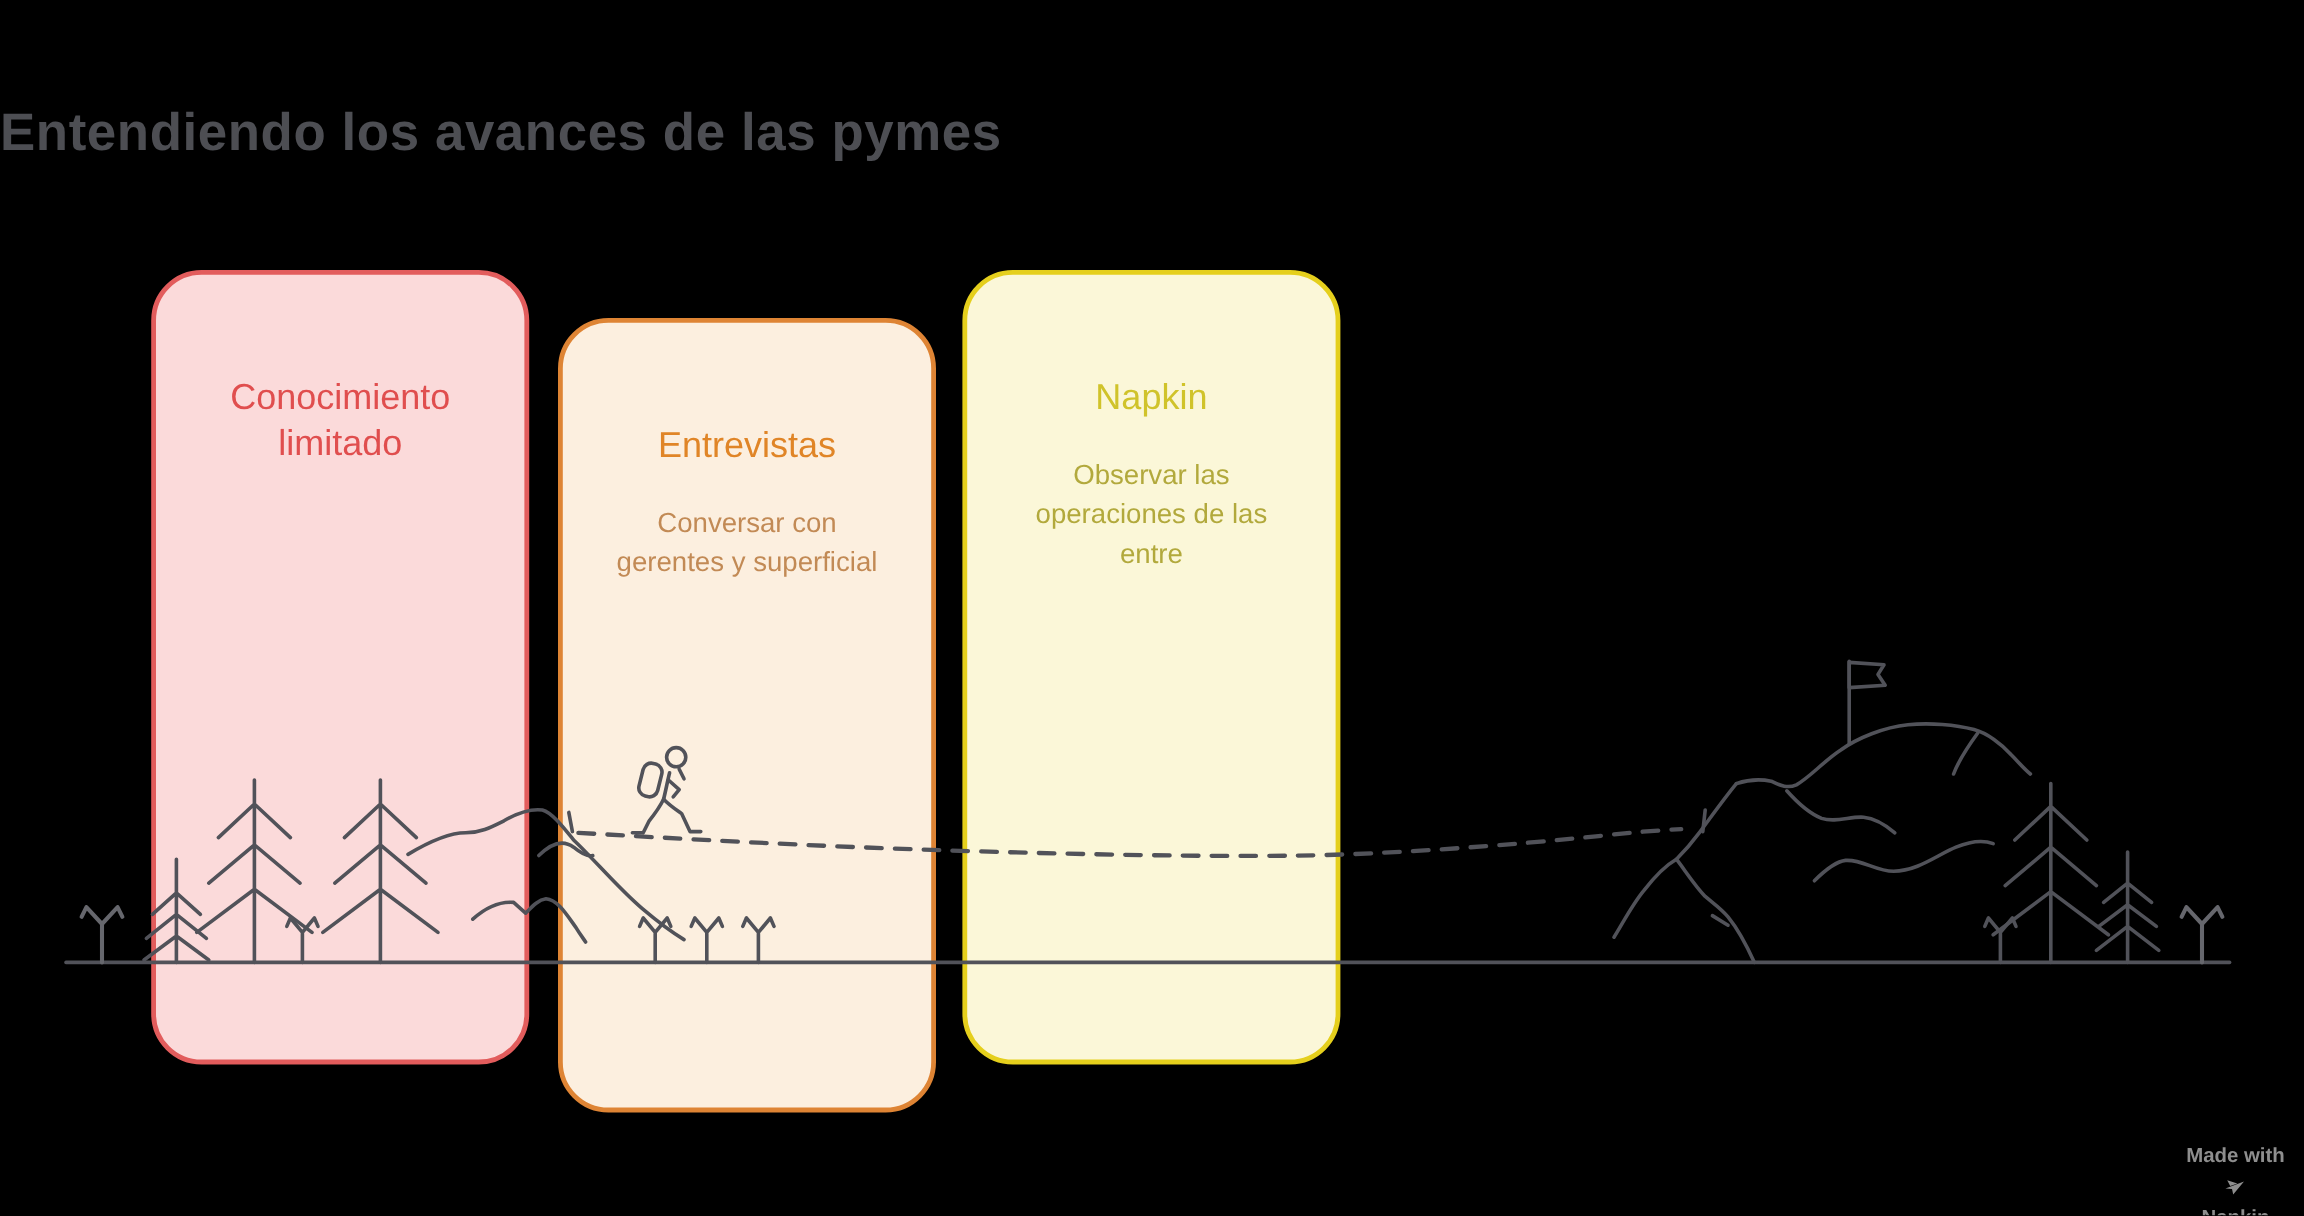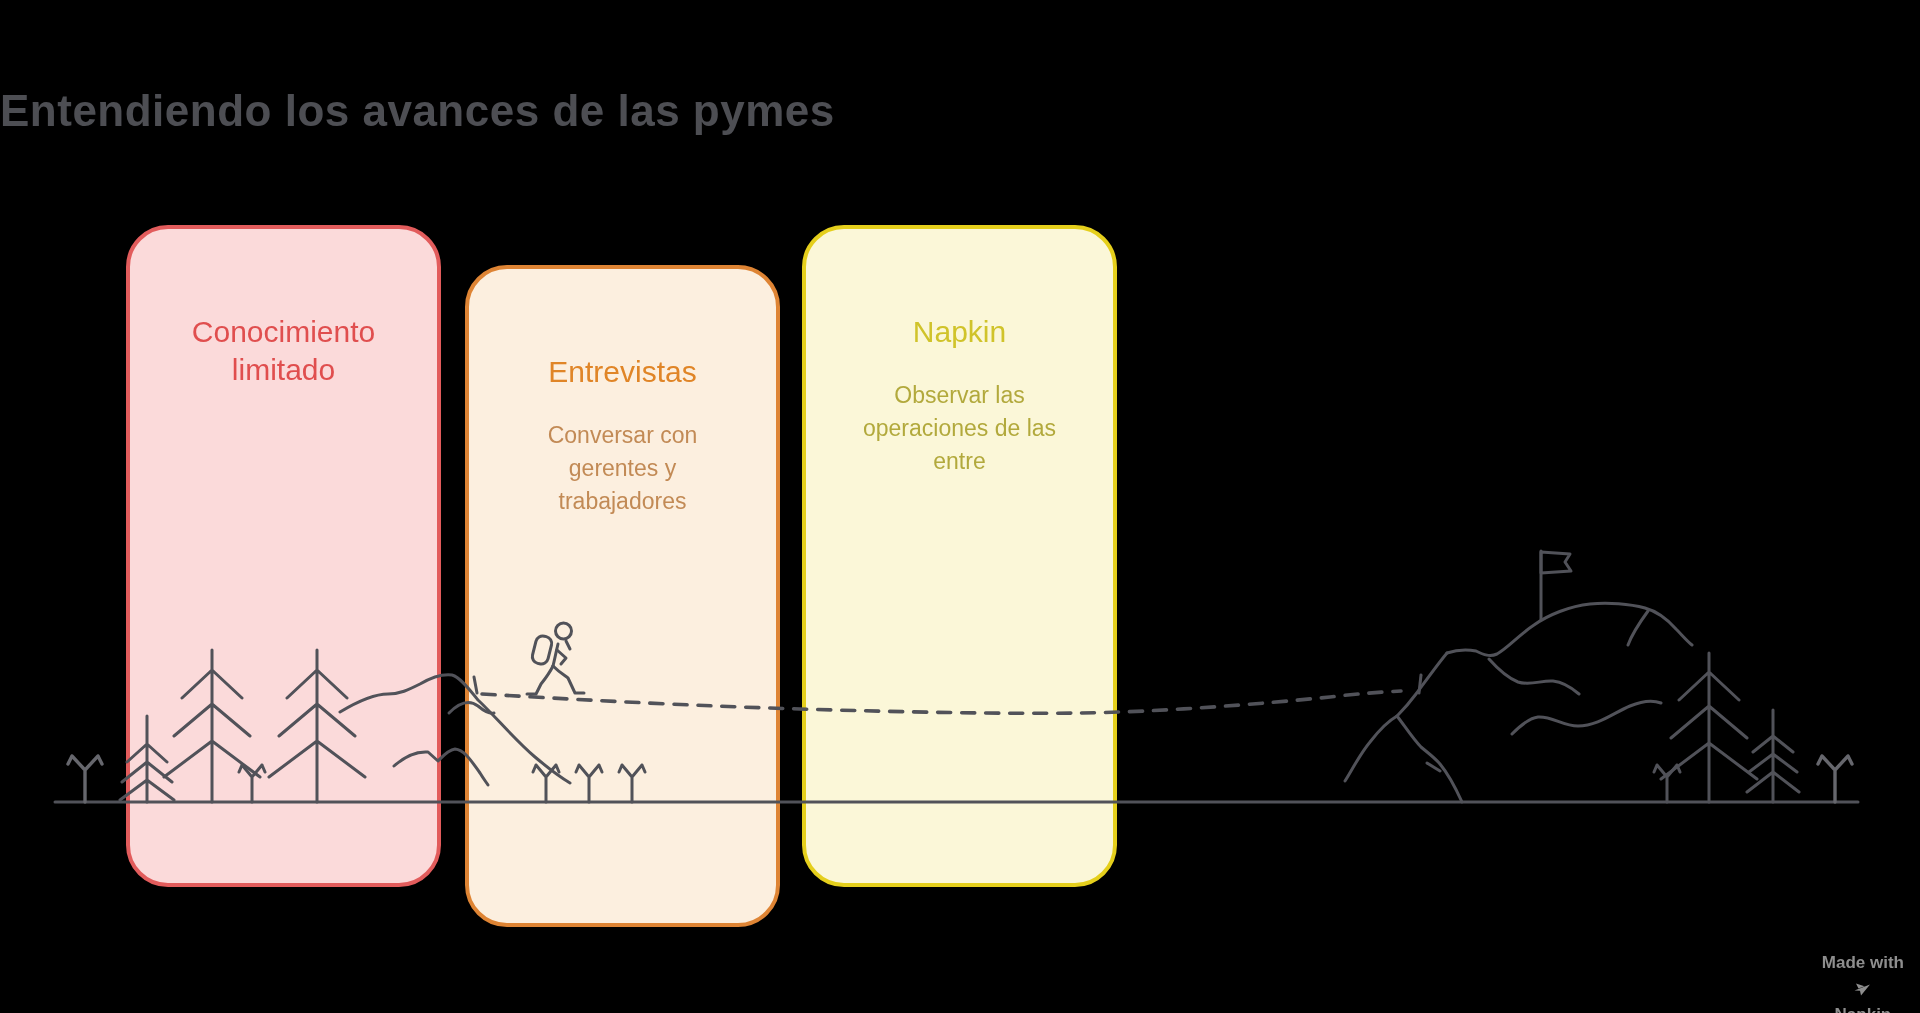--- a/index.html
+++ b/index.html
@@ -38,21 +38,21 @@
 
 <div id="canvas" style="--ink: #515259; --outer-ink: #66676D;">
 
   <div class="main-title" style="color: rgb(77, 78, 83);">Entendiendo los avances de las pymes</div>
 
   <div class="card card1" style="--bc: #E25C5C; --bg: #FBDADA; --tc: #E04E4E; --bodyc: #D06868;">
     <div class="card-title">Conocimiento limitado</div>
   </div>
   <div class="card card2" style="--bc: #DE8434; --bg: #FCEFDF; --tc: #E08527; --bodyc: #C28A55;">
     <div class="card-title">Entrevistas</div>
-    <div class="card-body">Conversar con gerentes y trabajadores</div>
+    <div class="card-body">Conversar con gerentes y superficial</div>
   </div>
   <div class="card card3" style="--bc: #E5CF1C; --bg: #FBF7D8; --tc: #D0C32A; --bodyc: #B2A93C;">
     <div class="card-title">Napkin</div>
     <div class="card-body">Observar las operaciones de las entre</div>
   </div>
 
   <svg id="scene" width="1920" height="1013" viewBox="0 0 1920 1013">
 
     <path class="ink" d="M55,802 H1858"></path>
 

